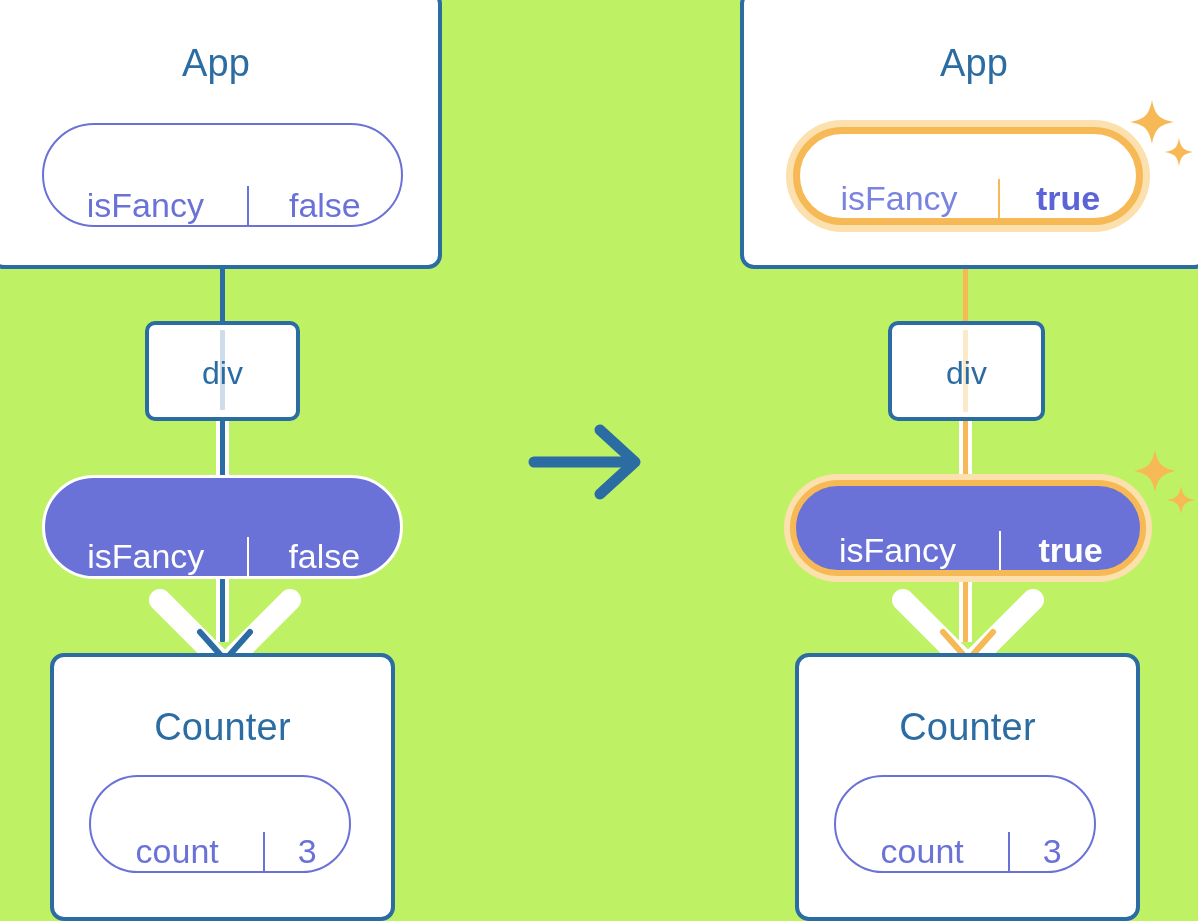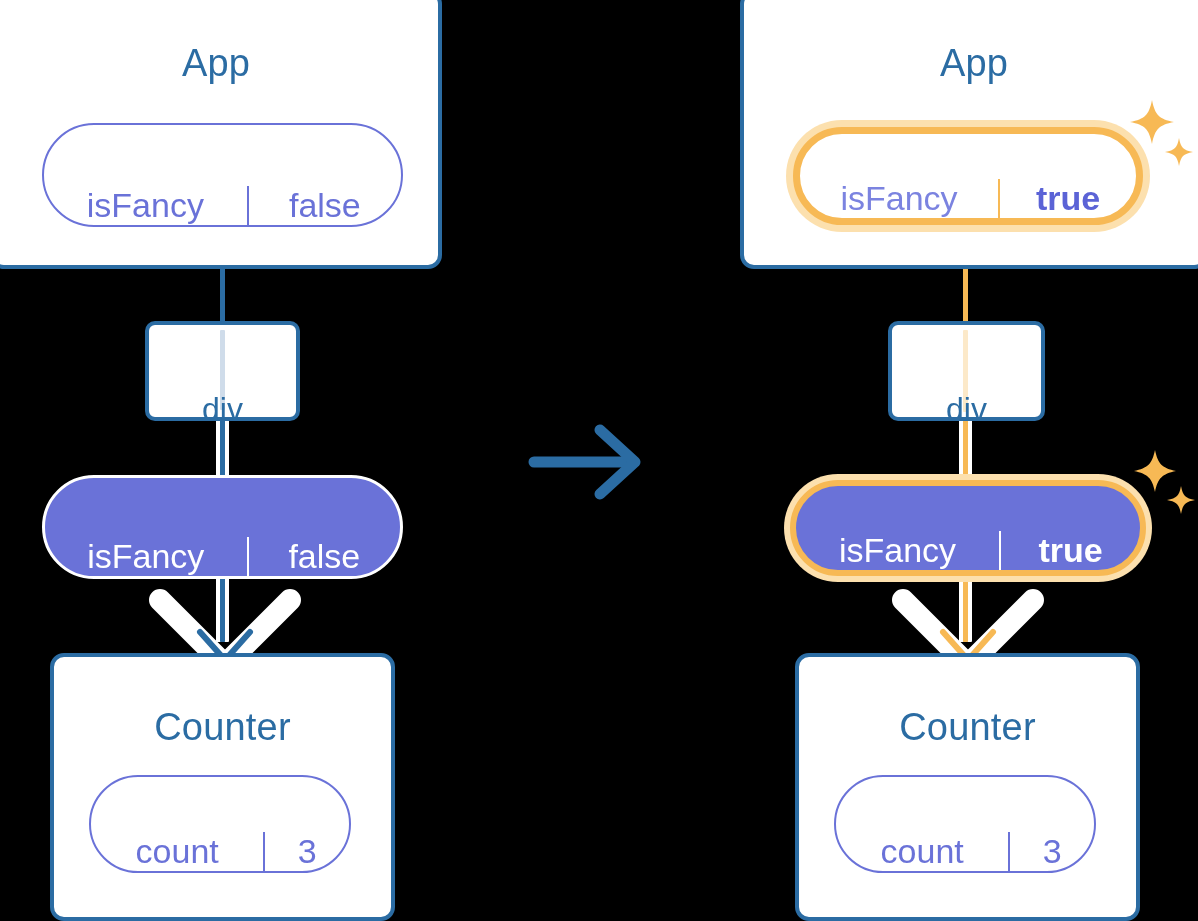--- a/index.html
+++ b/index.html
@@ -7,21 +7,21 @@
     padding: 0;
     background: #4c6670;
   }
   body {
     font-family: "Liberation Sans", sans-serif;
   }
   #stage {
     position: relative;
     width: 1198px;
     height: 921px;
-    background: #000000;
+    background: #bef264;
     overflow: hidden;
   }
 
   
   .comp-box {
     position: absolute;
     background: #ffffff;
     border: 4px solid #2b6ca3;
     border-radius: 14px;
     box-sizing: border-box;
@@ -37,21 +37,20 @@
     font-weight: 400;
     letter-spacing: .2px;
   }
   .divbox-label {
     position: absolute;
     left: 0; right: 0;
     text-align: center;
     color: #2b6ca3;
     font-size: 32px;
     z-index: 8;
-    margin-top: 36px;
   }
 
   
   .pill {
     position: absolute;
     box-sizing: border-box;
     display: flex;
     align-items: flex-end;
     border-radius: 999px;
     overflow: hidden;

